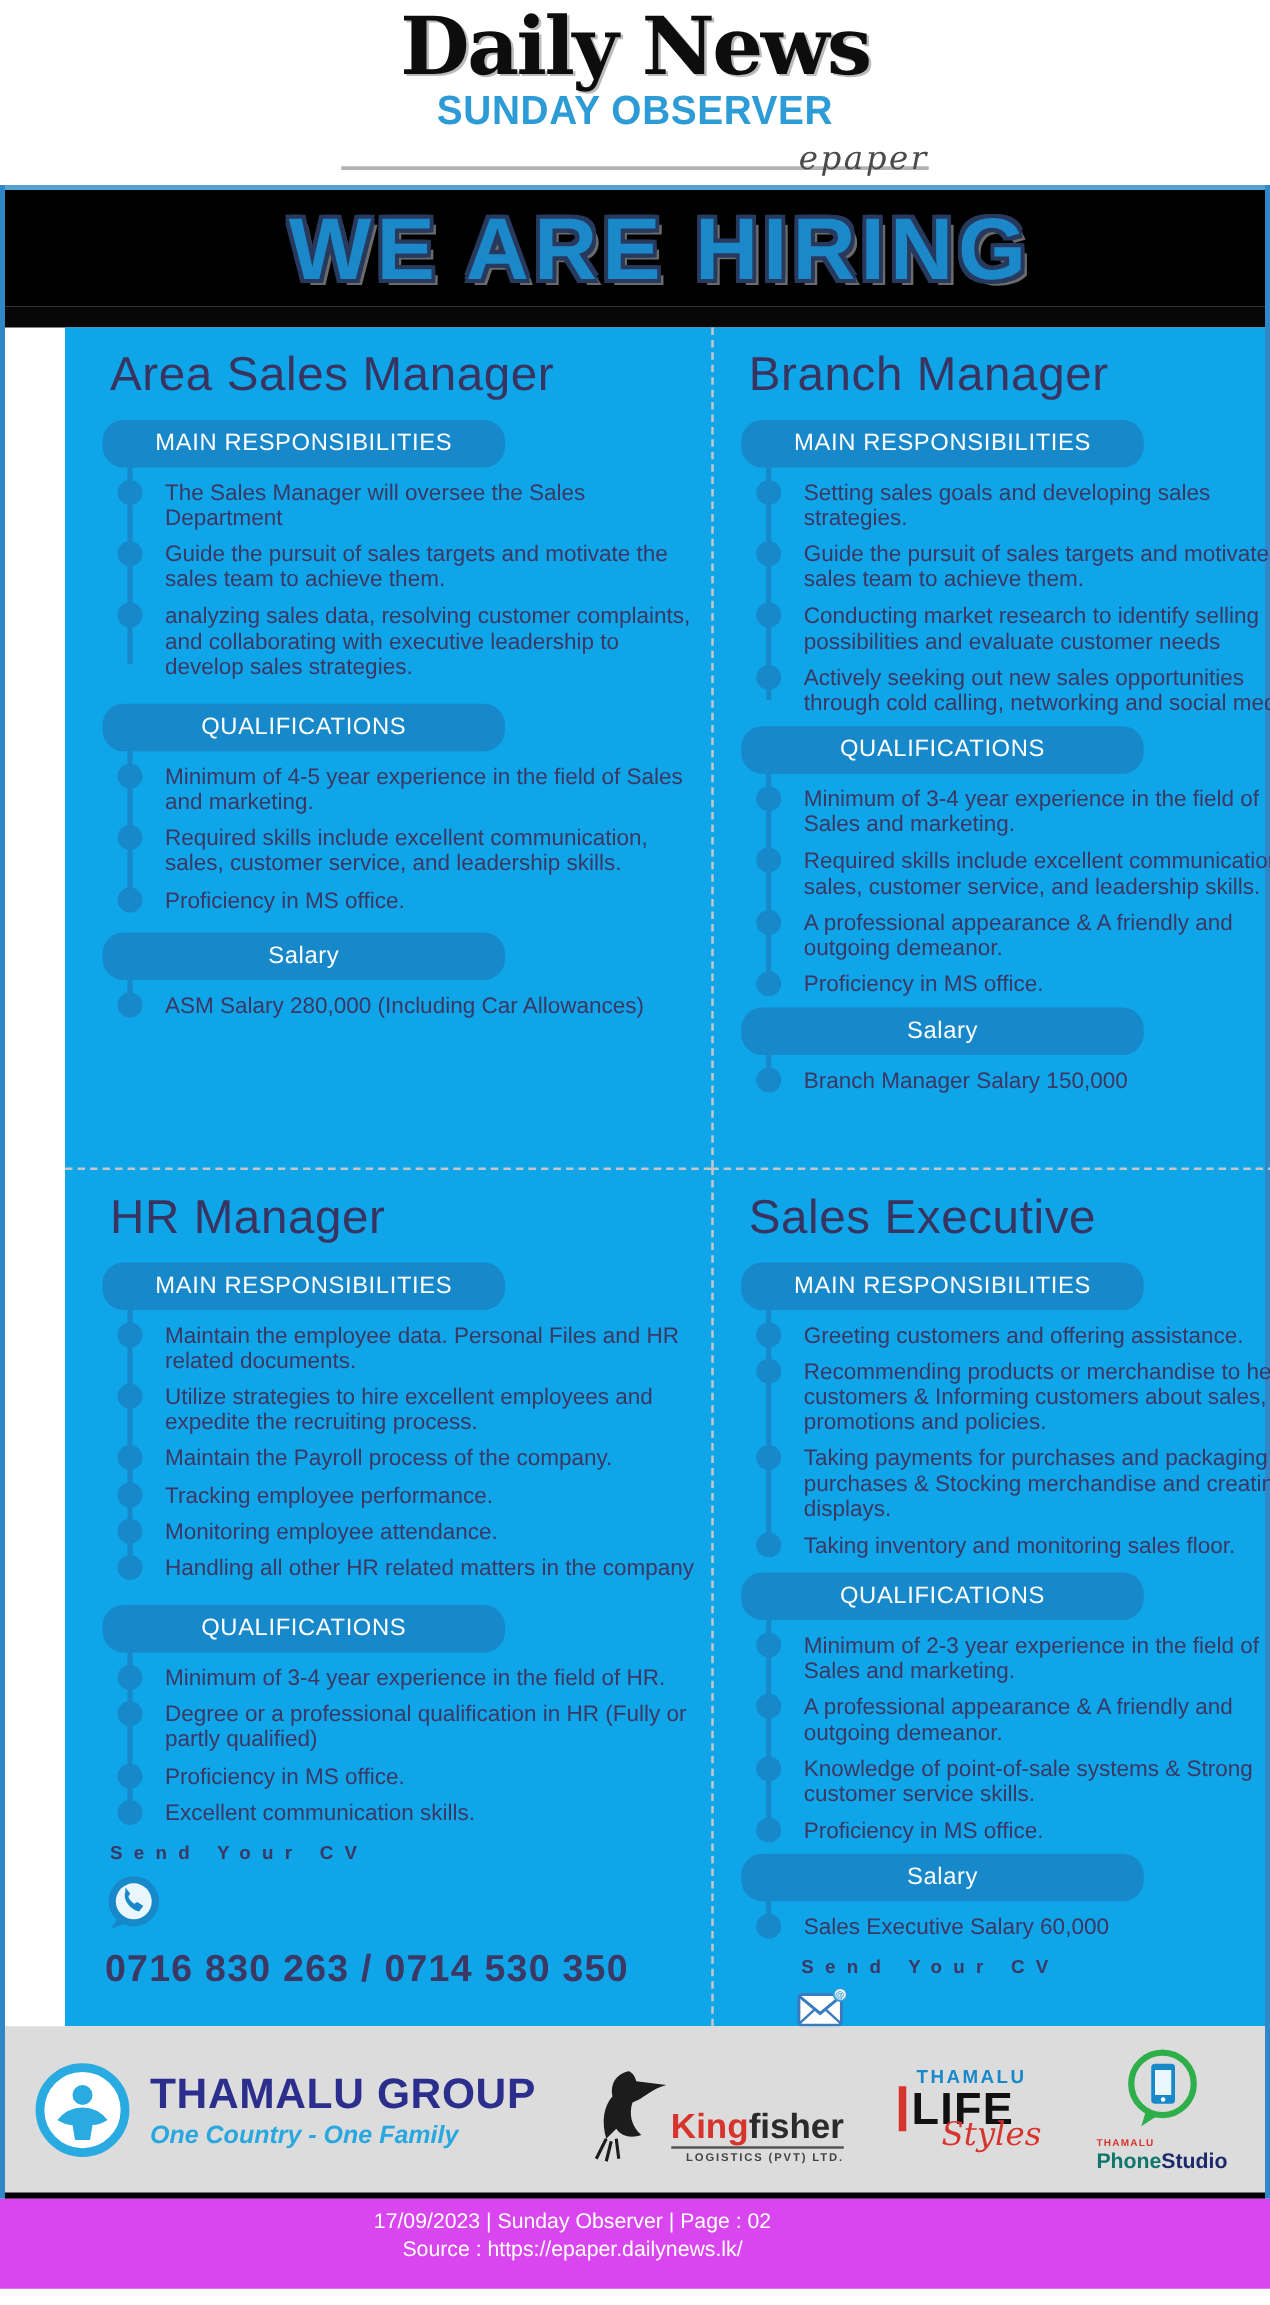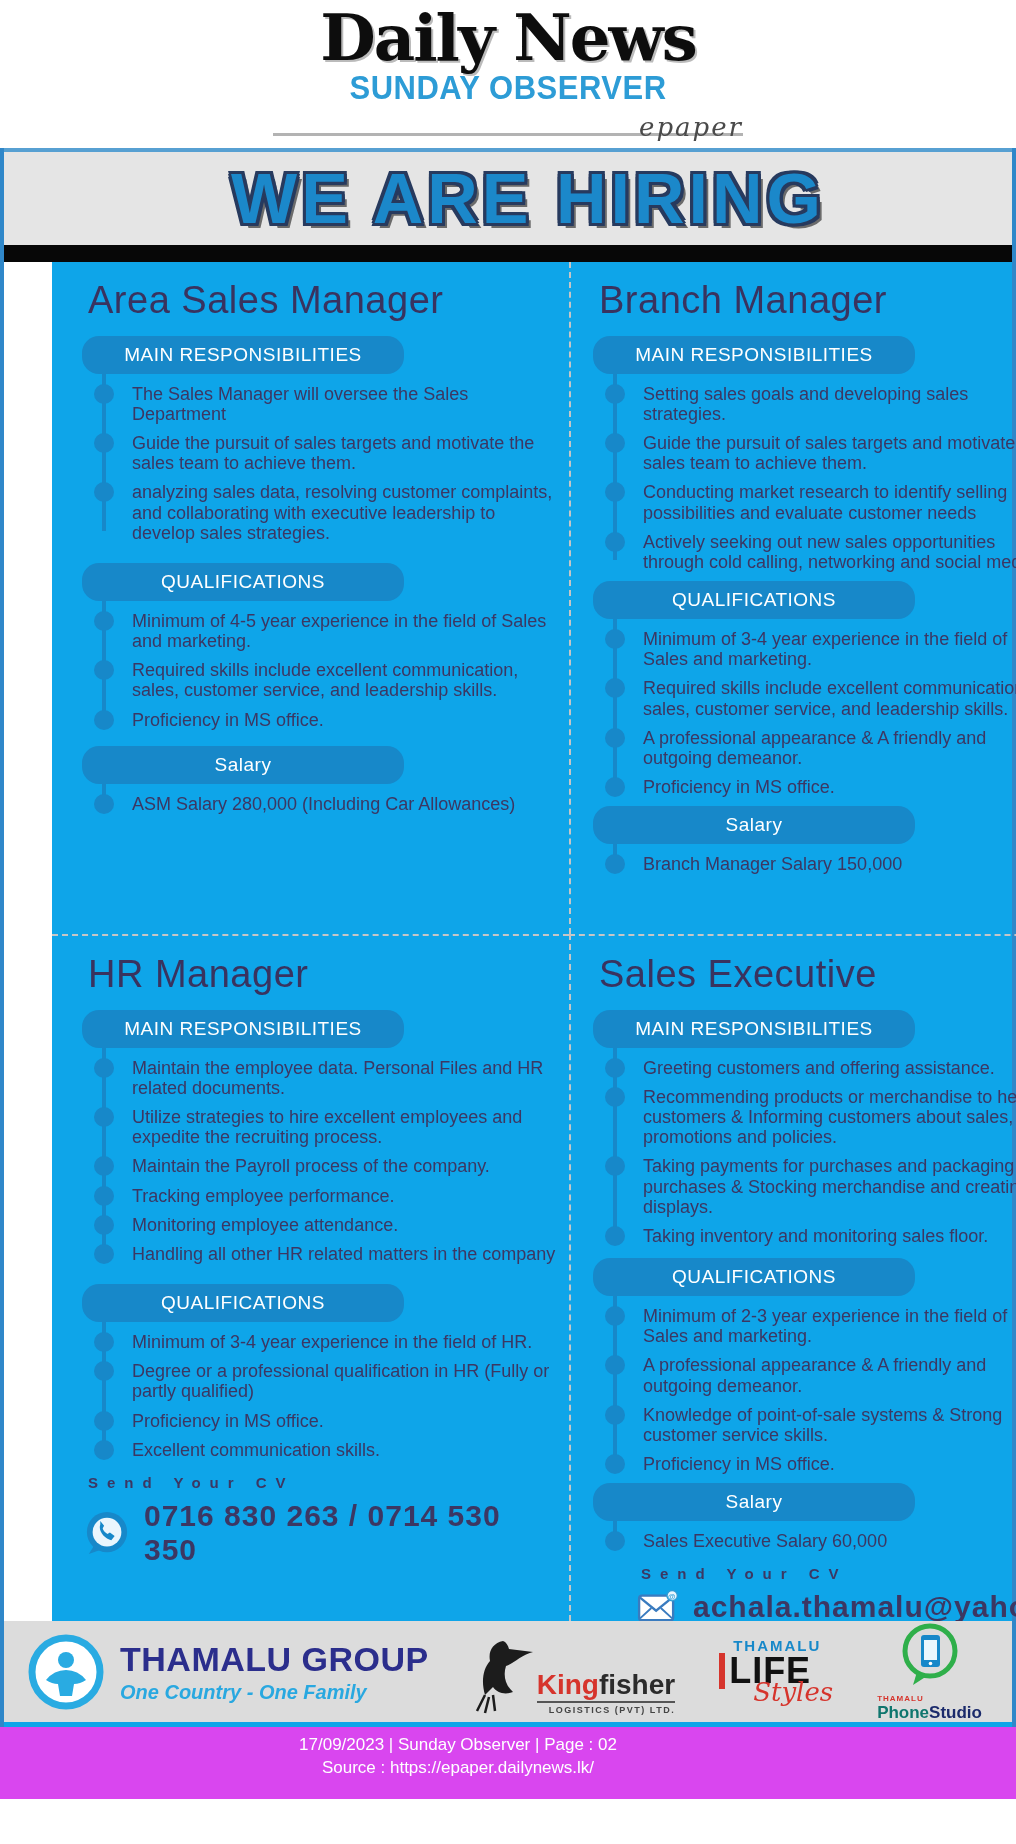--- a/index.html
+++ b/index.html
@@ -11,45 +11,45 @@
   
   .masthead { height:148px; display:flex; flex-direction:column; align-items:center; justify-content:flex-start; padding-top:4px; box-sizing:border-box; }
   .masthead-inner { width:470px; }
   .brand { font-family:"DejaVu Serif", serif; font-weight:700; font-size:64px; line-height:1.05; color:#0d0d0d; text-align:center; letter-spacing:-2px; text-shadow:2px 2px 0 #bbb; }
   .subbrand { font-size:31px; font-weight:800; color:#2d9cd6; text-align:center; letter-spacing:0.5px; margin-top:0px; transform:scaleY(1.05); }
   .epaper-row { display:flex; align-items:flex-end; border-bottom:3px solid #b3b3b3; height:26px; }
   .rule-fill { flex:1; }
   .epaper { font-family:"DejaVu Serif", serif; font-style:italic; font-size:26px; color:#4a4a4a; line-height:0.8; position:relative; top:5px; letter-spacing:2px; }
   
   .ad-frame { border-left:4px solid #2f87c9; border-right:4px solid #2f87c9; }
-  .banner { height:93px; background:#e5e5e5; border-top:4px solid #57a0d2; display:flex; align-items:center; justify-content:center;padding-left:40px; }
+  .banner { height:93px; background:#000000; border-top:4px solid #57a0d2; display:flex; align-items:center; justify-content:center;padding-left:40px; }
   .banner-title {
     font-size:70px; font-weight:800; letter-spacing:4px; color:#1b88ca;
     text-shadow:-3px -3px 0 #273a5e, 3px -3px 0 #273a5e, -3px 3px 0 #273a5e, 3px 3px 0 #273a5e,
                  0 -3px 0 #273a5e, 0 3px 0 #273a5e, -3px 0 0 #273a5e, 3px 0 0 #273a5e, 5px 5px 0 #6b6b6b;
   }
   .black-bar { height:17px; background:#070707; }
   
   .content { display:grid; grid-template-columns:517px 491px; grid-template-rows:672px 687px; background:#0ea5e9;margin-left:48px; }
   .cell { box-sizing:border-box; overflow:hidden; padding:10px 6px 0 30px; }
   .cell.right { border-left:2px dashed #c6c6c6; padding-left:22px; }
   .cell.bottom { border-top:2px dashed #c6c6c6; }
   .job-title { font-size:38px; font-weight:500; color:#39335f; letter-spacing:0.5px; margin:8px 0 14px 6px; line-height:1.1; }
   .pill { width:322px; box-sizing:border-box; padding:8px 0; border-radius:17px; background:#1788c9; color:#ffffff; text-align:center; font-size:19px; font-weight:500; letter-spacing:0.5px; }
   .sect { margin-top:0; }
   .mt-xs { margin-top:8px; } .mt-sm { margin-top:12px; } .mt-md { margin-top:16px; } .mt-lg { margin-top:20px; }
   .tl { list-style:none; margin:0; padding:10px 0 0 0; position:relative; }
   .tl::before { content:""; position:absolute; left:20px; top:-8px; bottom:12px; width:4px; background:#1788c9; }
   .tl li { position:relative; padding-left:50px; margin-bottom:9px; font-size:18px; line-height:1.12; color:#3c3763; font-weight:500; }
   .tl li::before { content:""; position:absolute; left:12px; top:0px; width:20px; height:20px; border-radius:50%; background:#1788c9; }
   .cv-label { font-size:15px; font-weight:700; letter-spacing:9px; color:#3c3763; margin:14px 0 8px 6px; }
-  .contact-row { display:flex; align-items:center; gap:14px; margin-left:2px; font-size:30px; color:#3c3763; font-weight:600; letter-spacing:1px; }
+  .contact-row { display:flex; gap:14px; margin-left:2px; font-size:30px; color:#3c3763; font-weight:600; letter-spacing:1px;flex-direction:column; }
   .contact-row svg { flex:0 0 auto; }
   
-  .logo-strip { height:106px; background:#dcdcdc; border-bottom:5px solid #0ea5e9; display:flex; align-items:center; justify-content:space-between; padding:0 30px 0 24px; box-sizing:border-box; }
+  .logo-strip { height:138px; background:#dcdcdc; border-bottom:5px solid #000000; display:flex; align-items:center; justify-content:space-between; padding:0 30px 0 24px; box-sizing:border-box; }
   .tg-block { display:flex; align-items:center; gap:16px; }
   .tg-text .tg-name { font-size:34px; font-weight:800; color:#2b2e8c; letter-spacing:0.5px; }
   .tg-text .tg-tag { font-size:20px; font-weight:700; font-style:italic; color:#29a8e0; margin-top:2px; }
   .kf-block { display:flex; align-items:flex-end; gap:2px; position:relative; top:4px; }
   .kf-text { display:flex; flex-direction:column; align-items:flex-start; }
   .kf-name { font-size:28px; font-weight:800; line-height:1; border-bottom:2px solid #555; padding-bottom:2px; }
   .kf-king { color:#d6342c; } .kf-fisher { color:#2b2b2b; }
   .kf-sub { font-size:9px; font-weight:700; letter-spacing:1.5px; color:#444; margin-top:2px; align-self:flex-end; }
   .ls-block { display:flex; flex-direction:column; align-items:flex-start; line-height:1; }
   .ls-brand { font-size:15px; font-weight:700; color:#1788c9; letter-spacing:2px; margin-left:14px; }

